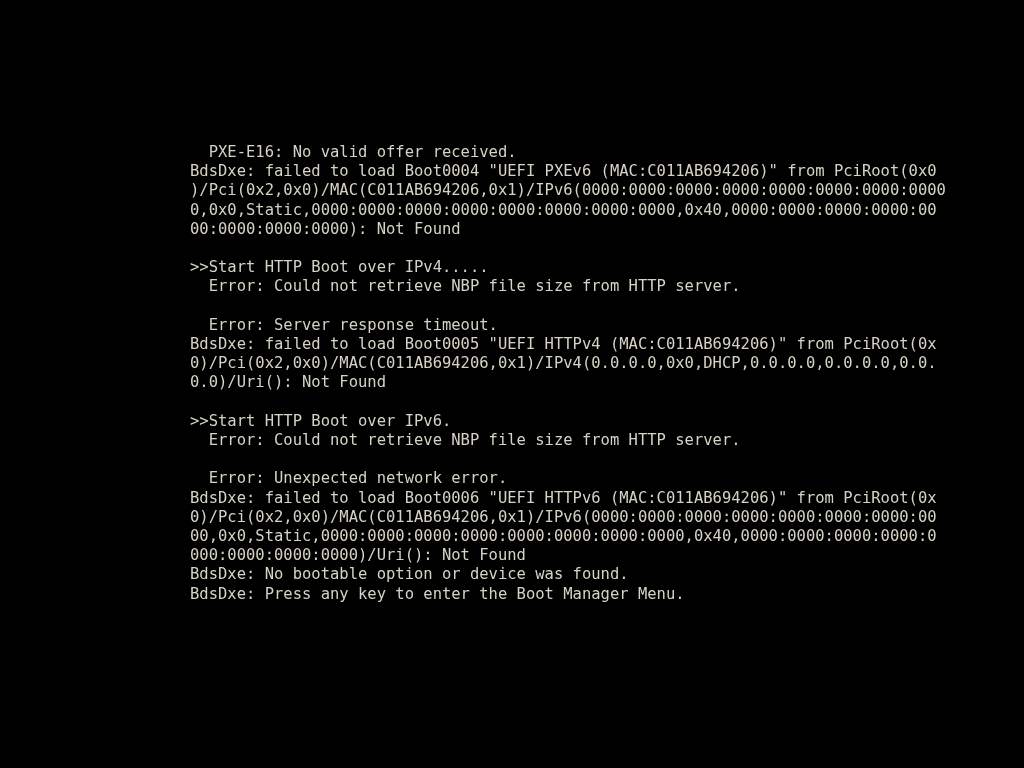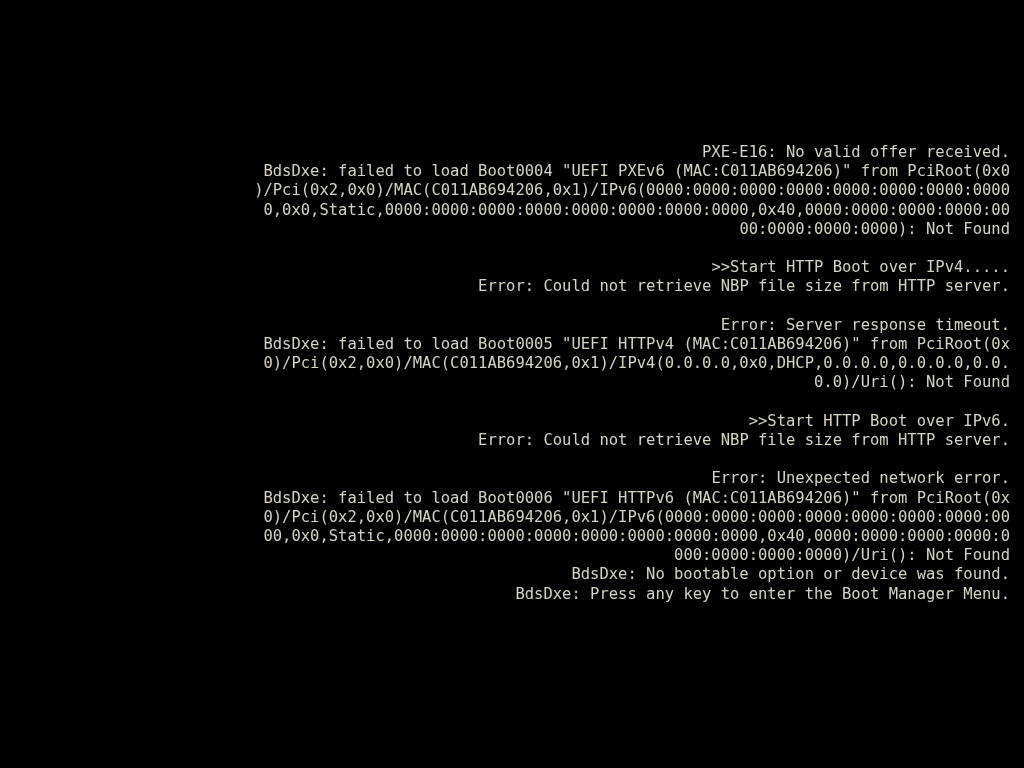--- a/index.html
+++ b/index.html
@@ -29,21 +29,20 @@
   .console-inner {
     position: absolute;
     left: 190px;
     top: 143px;
     width: 820px;
   }
   .line {
     white-space: pre;
     min-height: 19.2px;
     color: #d6d2c4;
-    text-align: right;
   }
   .blank {
     height: 19.2px;
   }
 </style>
 </head>
 <body>
 
 <div id="console">
   <div class="console-inner"><div class="line">  PXE-E16: No valid offer received.</div><div class="line">BdsDxe: failed to load Boot0004 "UEFI PXEv6 (MAC:C011AB694206)" from PciRoot(0x0</div><div class="line">)/Pci(0x2,0x0)/MAC(C011AB694206,0x1)/IPv6(0000:0000:0000:0000:0000:0000:0000:0000</div><div class="line">0,0x0,Static,0000:0000:0000:0000:0000:0000:0000:0000,0x40,0000:0000:0000:0000:00</div><div class="line">00:0000:0000:0000): Not Found</div><div class="line blank"></div><div class="line">&gt;&gt;Start HTTP Boot over IPv4.....</div><div class="line">  Error: Could not retrieve NBP file size from HTTP server.</div><div class="line blank"></div><div class="line">  Error: Server response timeout.</div><div class="line">BdsDxe: failed to load Boot0005 "UEFI HTTPv4 (MAC:C011AB694206)" from PciRoot(0x</div><div class="line">0)/Pci(0x2,0x0)/MAC(C011AB694206,0x1)/IPv4(0.0.0.0,0x0,DHCP,0.0.0.0,0.0.0.0,0.0.</div><div class="line">0.0)/Uri(): Not Found</div><div class="line blank"></div><div class="line">&gt;&gt;Start HTTP Boot over IPv6.</div><div class="line">  Error: Could not retrieve NBP file size from HTTP server.</div><div class="line blank"></div><div class="line">  Error: Unexpected network error.</div><div class="line">BdsDxe: failed to load Boot0006 "UEFI HTTPv6 (MAC:C011AB694206)" from PciRoot(0x</div><div class="line">0)/Pci(0x2,0x0)/MAC(C011AB694206,0x1)/IPv6(0000:0000:0000:0000:0000:0000:0000:00</div><div class="line">00,0x0,Static,0000:0000:0000:0000:0000:0000:0000:0000,0x40,0000:0000:0000:0000:0</div><div class="line">000:0000:0000:0000)/Uri(): Not Found</div><div class="line">BdsDxe: No bootable option or device was found.</div><div class="line">BdsDxe: Press any key to enter the Boot Manager Menu.</div></div>

